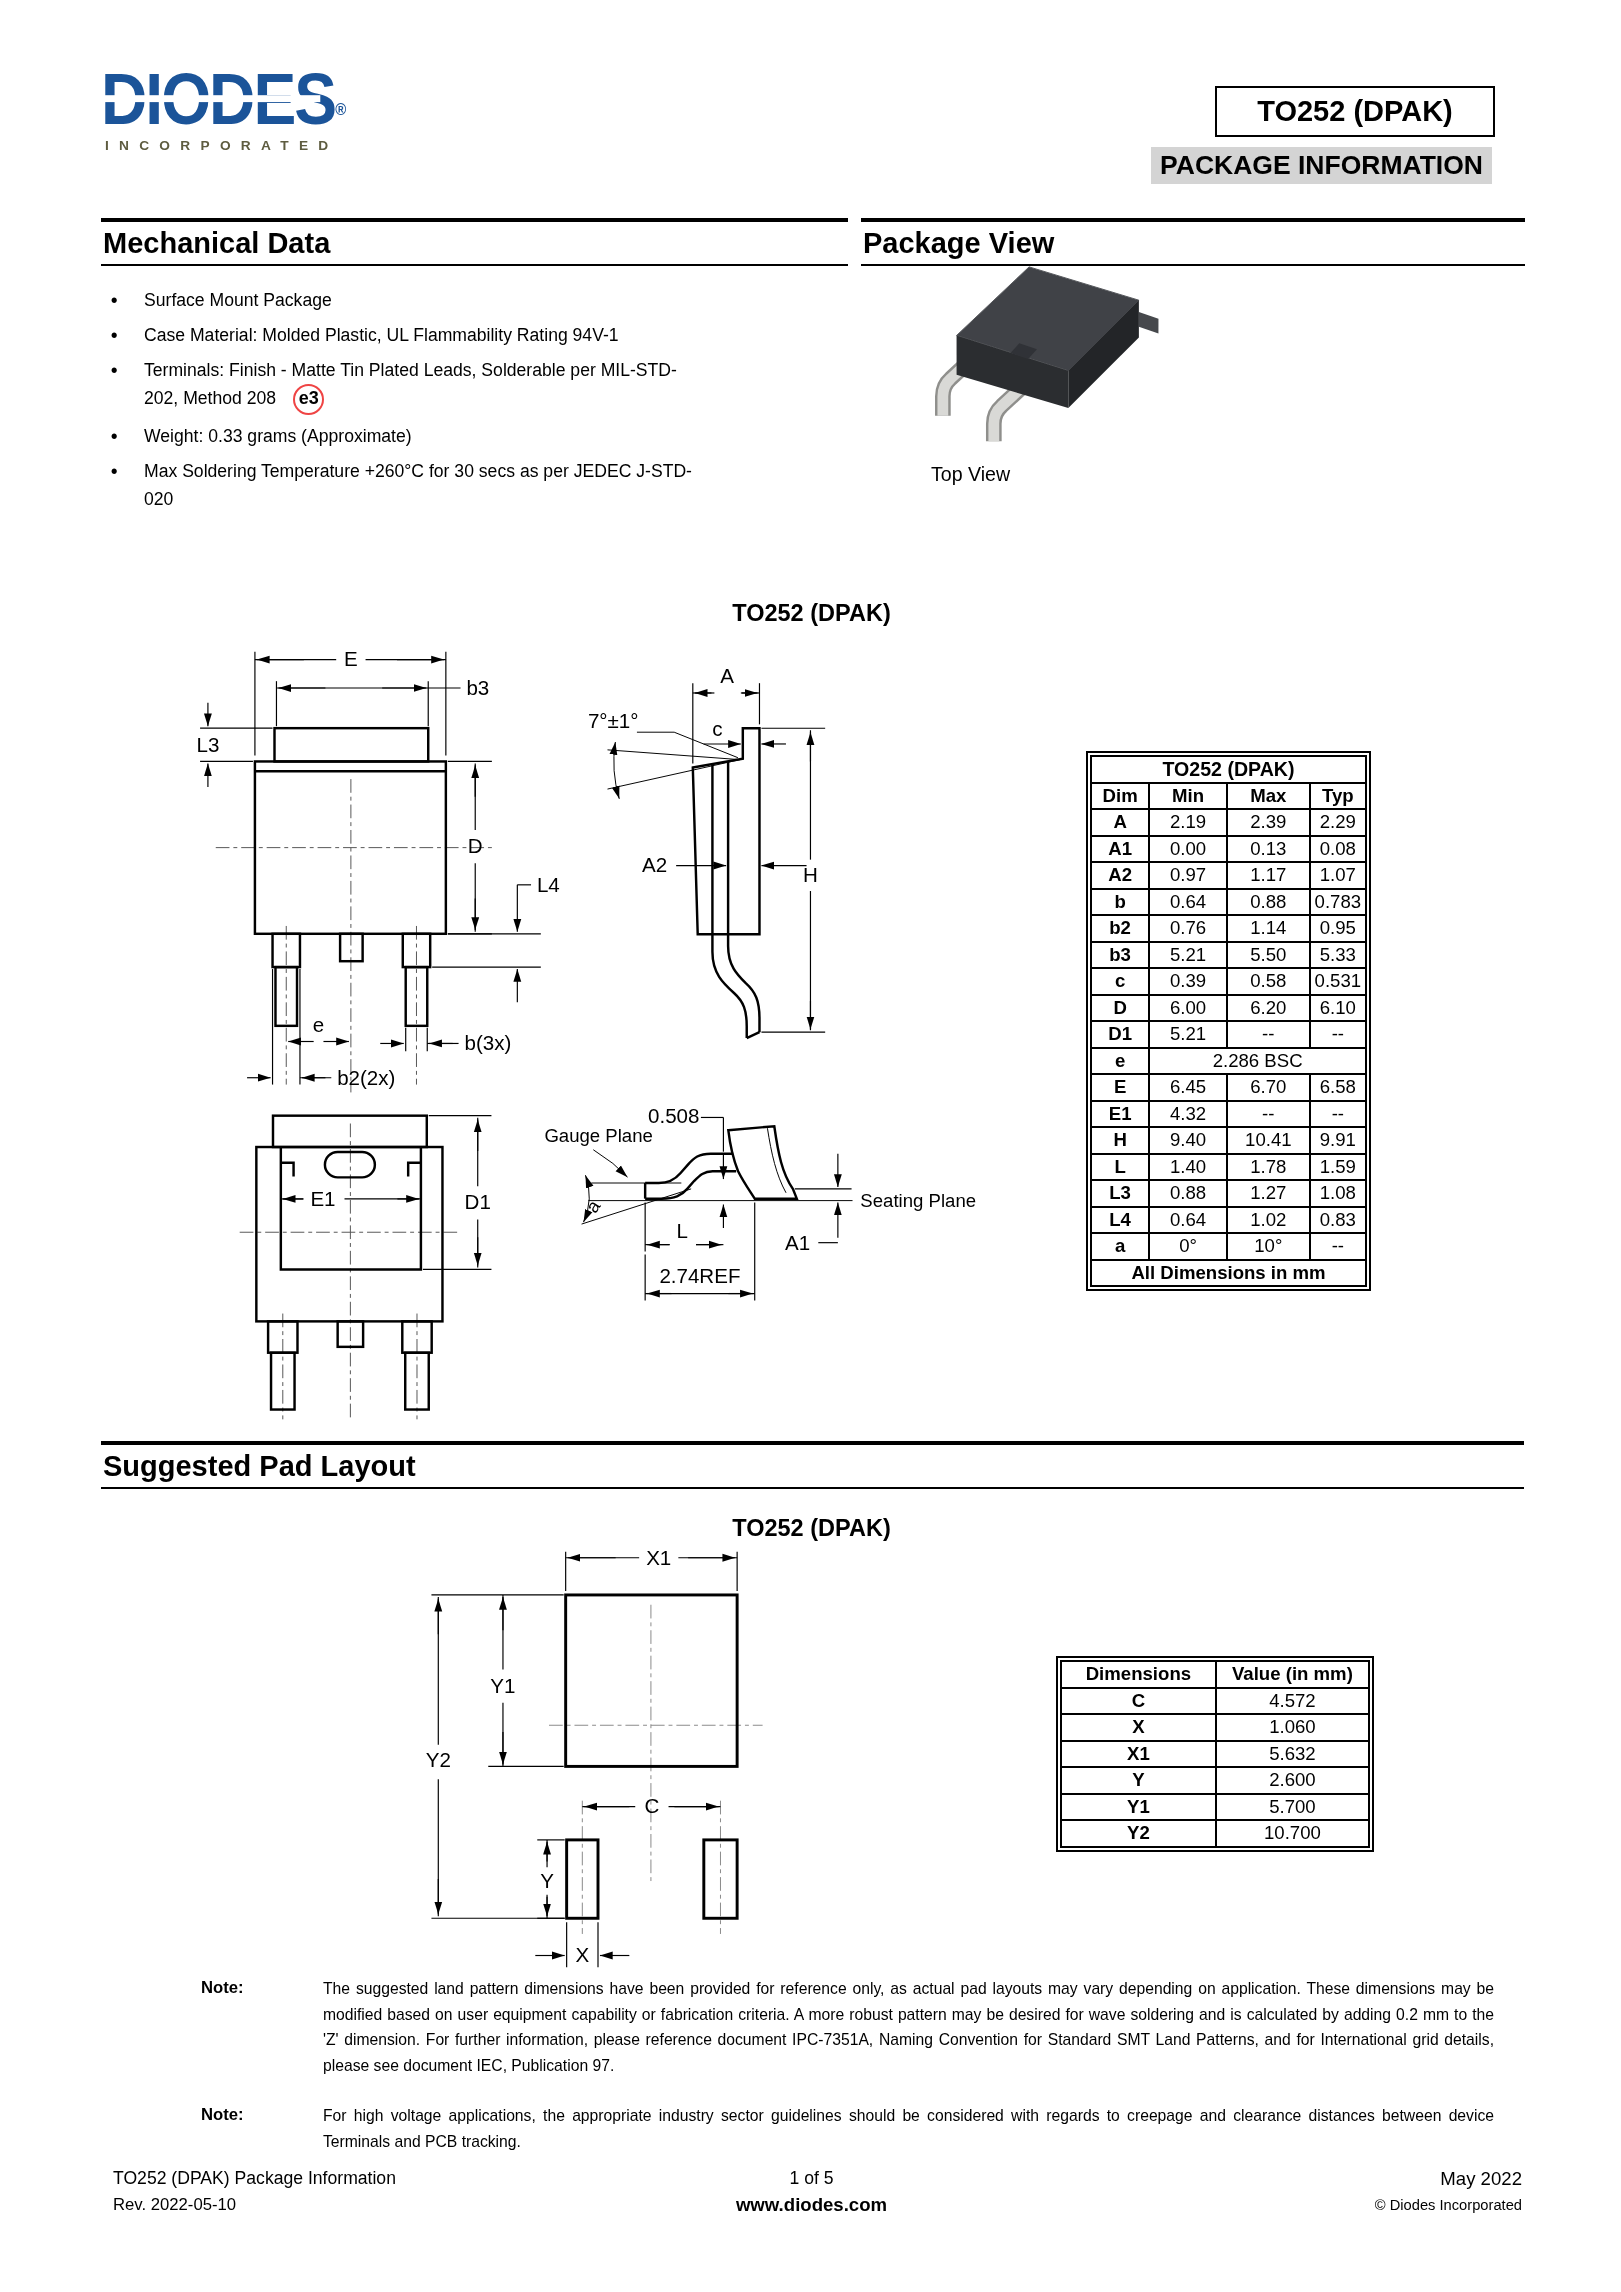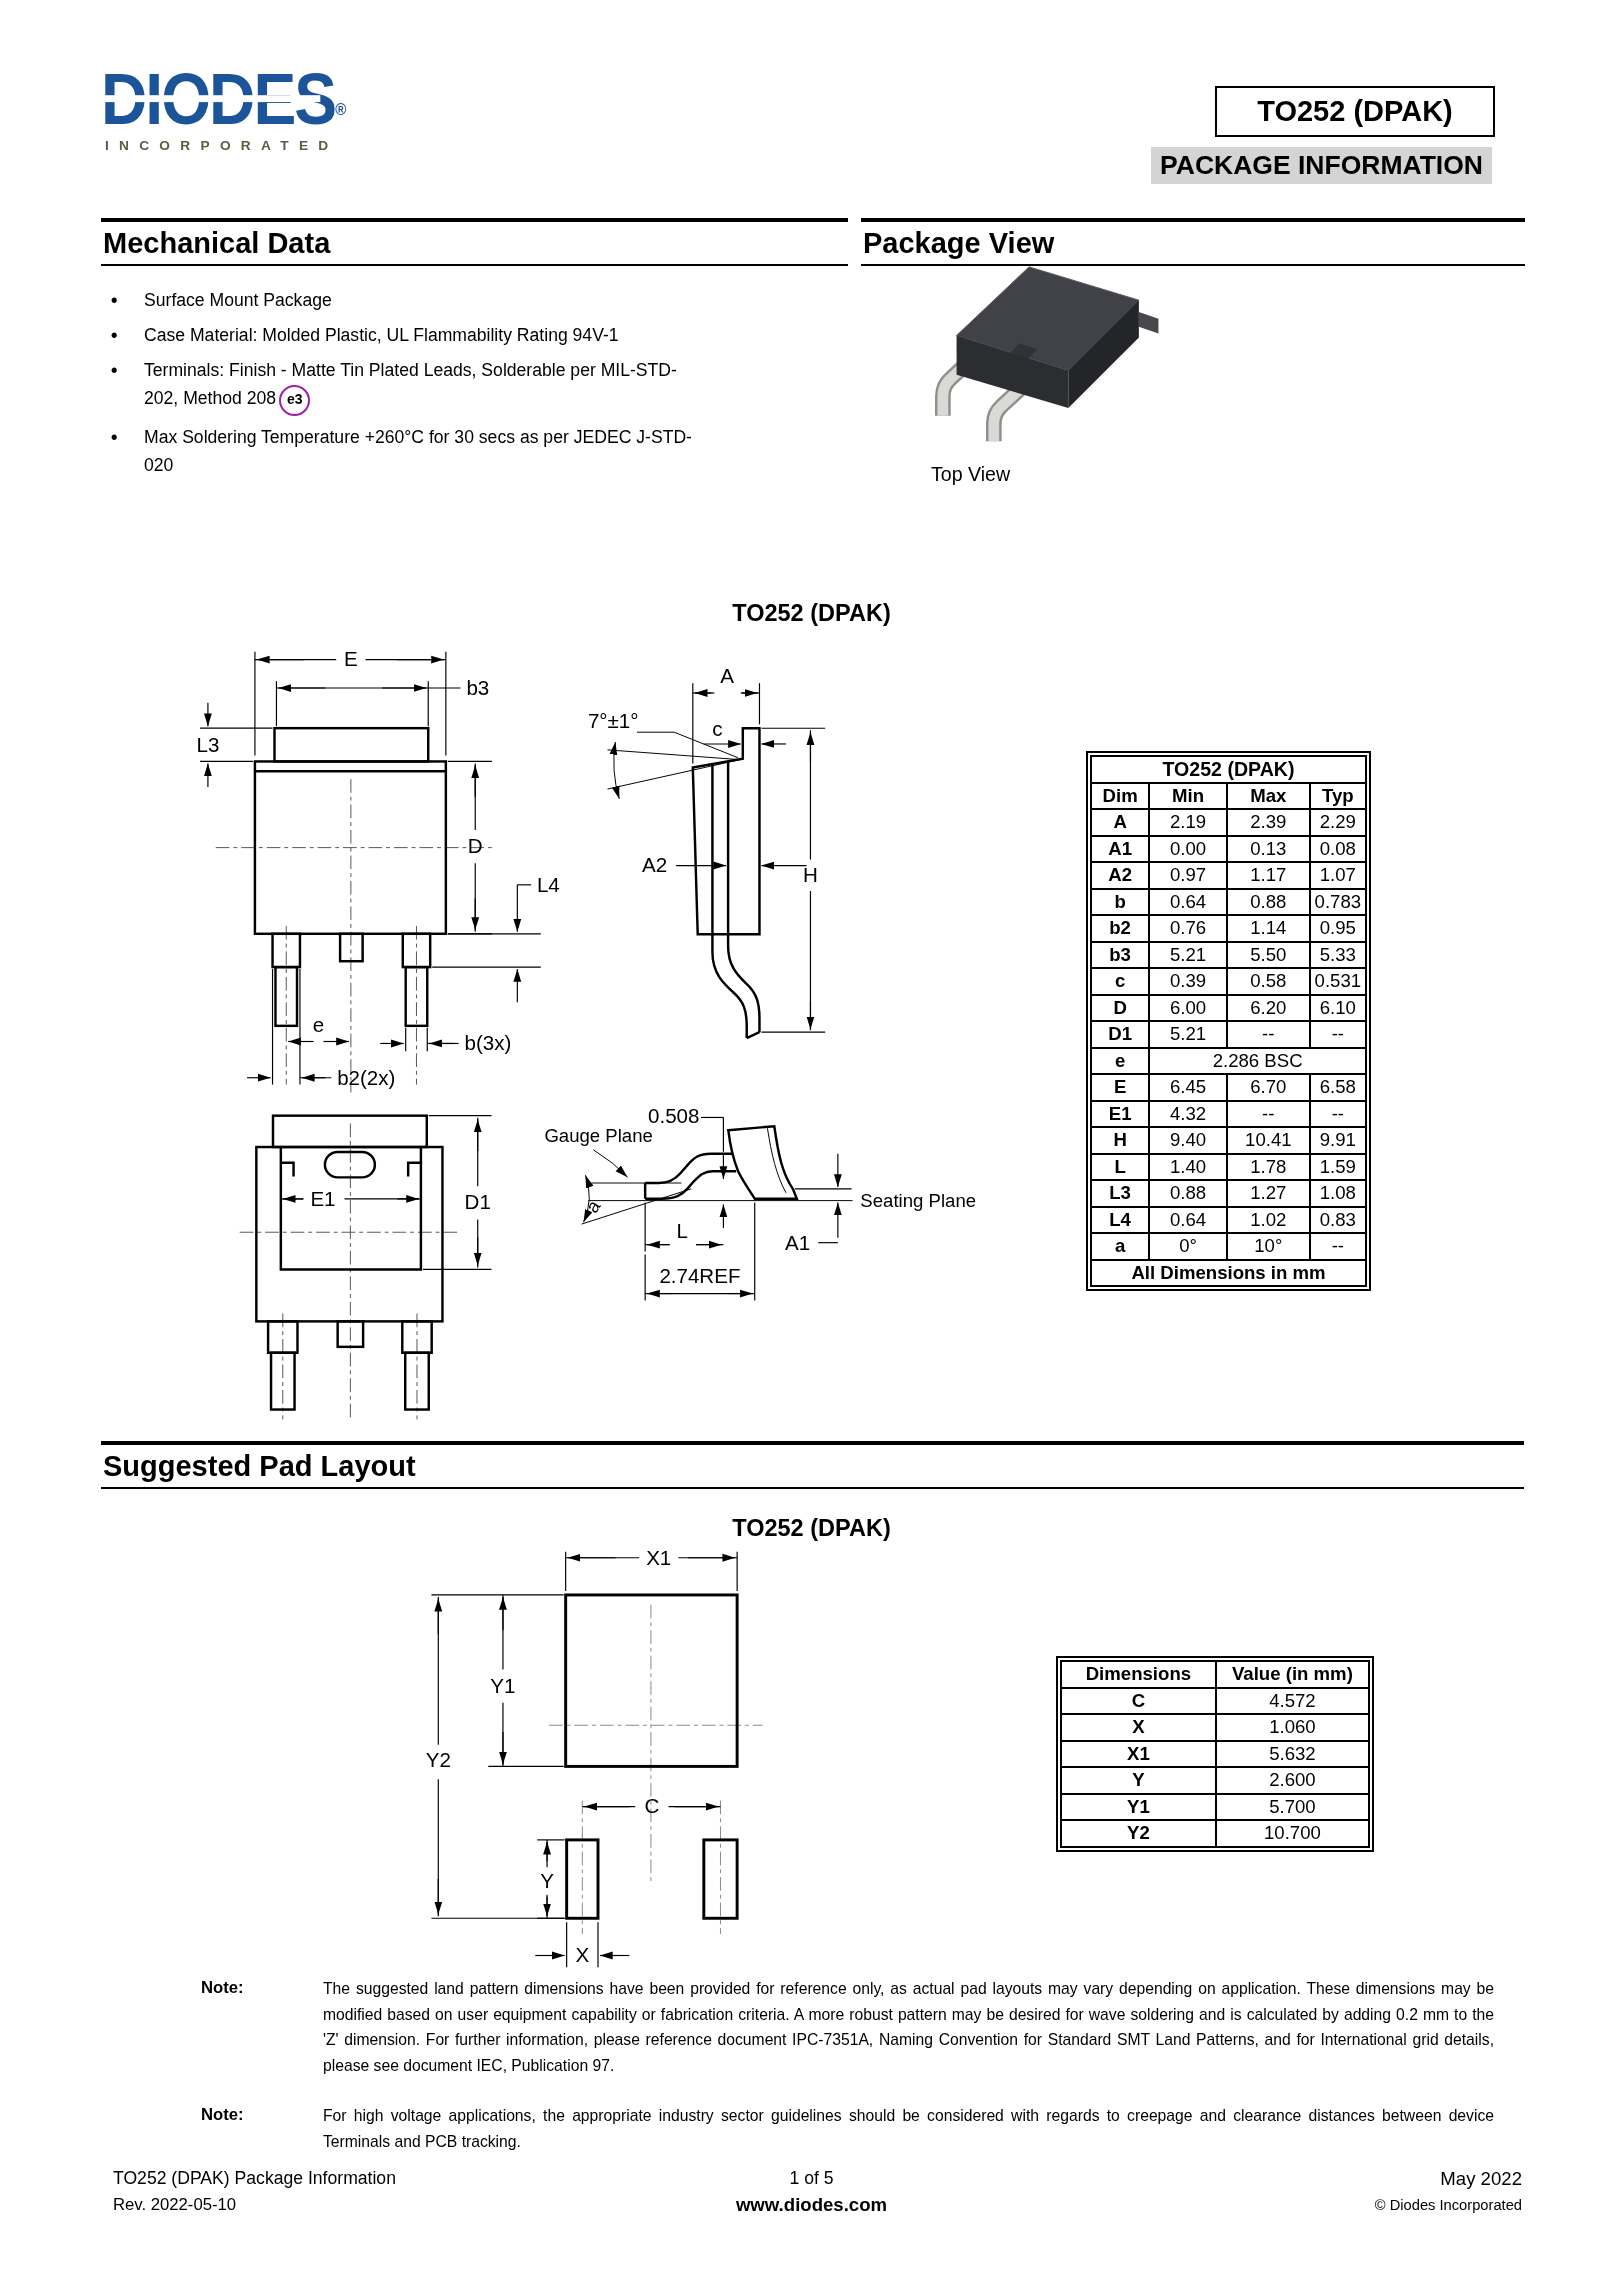--- a/index.html
+++ b/index.html
@@ -20,22 +20,22 @@
   .pkg-info{width:341px;height:37px;line-height:37px;text-align:center;
             font-size:26.5px;font-weight:bold;background:#d4d4d4;}
 
   .sec-head{border-top:4.9px solid #000;border-bottom:2.9px solid #000;
             font-size:29px;font-weight:bold;padding:4.9px 0 3.9px 2px;}
 
   ul.bullets{list-style:none;margin:0;padding:0;width:608px;}
   ul.bullets li{position:relative;padding-left:43px;font-size:17.6px;line-height:28px;
                 margin-bottom:6.9px;}
   ul.bullets li::before{content:"\2022";position:absolute;left:9.8px;top:0;font-size:19.6px;}
-  .e3-badge{display:inline-block;border:2px solid #a21caf;border-radius:50%;width:27.4px;height:27.4px;
-            line-height:25.5px;text-align:center;font-size:14px;font-weight:bold;margin-left:3px;}
+  .e3-badge{display:inline-block;border:2px solid #ef4444;border-radius:50%;width:27.4px;height:27.4px;
+            line-height:25.5px;text-align:center;font-size:18px;font-weight:bold;margin-left:17px;}
 
   .drawing-title{font-size:23.5px;font-weight:bold;text-align:center;}
   .caption{font-size:19.6px;text-align:left;}
 
   .tblwrap{border:2px solid #000;padding:2px;background:#fff;}
   .tblwrap table{border-collapse:collapse;width:100%;}
   .tblwrap th,.tblwrap td{border:2px solid #000;text-align:center;font-size:18.6px;
                           height:24.5px;line-height:24.5px;padding:0 3.9px;white-space:nowrap;}
   .tblwrap th{font-weight:bold;}
   .tblwrap th.title{font-size:19.6px;}
@@ -74,20 +74,21 @@
   <div class="abs part-box" style="left:1215px;top:86px;">TO252 (DPAK)</div>
   <div class="abs pkg-info" style="left:1151px;top:147px;">PACKAGE INFORMATION</div>
 
   <div class="abs sec-head" style="left:861px;top:218px;width:662px;">Package View</div>
   <div class="abs sec-head" style="left:101px;top:218px;width:745px;">Mechanical Data</div>
 
   <ul class="bullets abs" style="left:101px;top:286px;">
     <li><span>Surface Mount Package</span></li>
     <li><span>Case Material: Molded Plastic, UL Flammability Rating 94V-1</span></li>
     <li><span>Terminals: Finish - Matte Tin Plated Leads, Solderable per MIL-STD-202, Method 208</span><span class="e3-badge">e3</span></li>
+    <li><span>Weight: 0.33 grams (Approximate)</span></li>
     <li><span>Max Soldering Temperature +260°C for 30 secs as per JEDEC J-STD-020</span></li>
   </ul>
 
   <svg class="draw" style="left:931px;top:261px;" width="255" height="196" viewBox="0 0 260 200">
     <path d="M46,96 L20,120 Q12,127 12,138 L12,158" stroke="#8f8f8c" stroke-width="16" fill="none"></path>
     <path d="M46,96 L20,120 Q12,127 12,138 L12,158" stroke="#d9d9d6" stroke-width="11" fill="none"></path>
     <path d="M100,122 L72,148 Q64,155 64,166 L64,184" stroke="#8f8f8c" stroke-width="16" fill="none"></path>
     <path d="M100,122 L72,148 Q64,155 64,166 L64,184" stroke="#d9d9d6" stroke-width="11" fill="none"></path>
     <polygon points="212,52 232,59 232,74 212,67" fill="#46484c"></polygon>
     <polygon points="100,6 212,40 140,112 26,76" fill="#404247" stroke="#54565a" stroke-width="1"></polygon>

